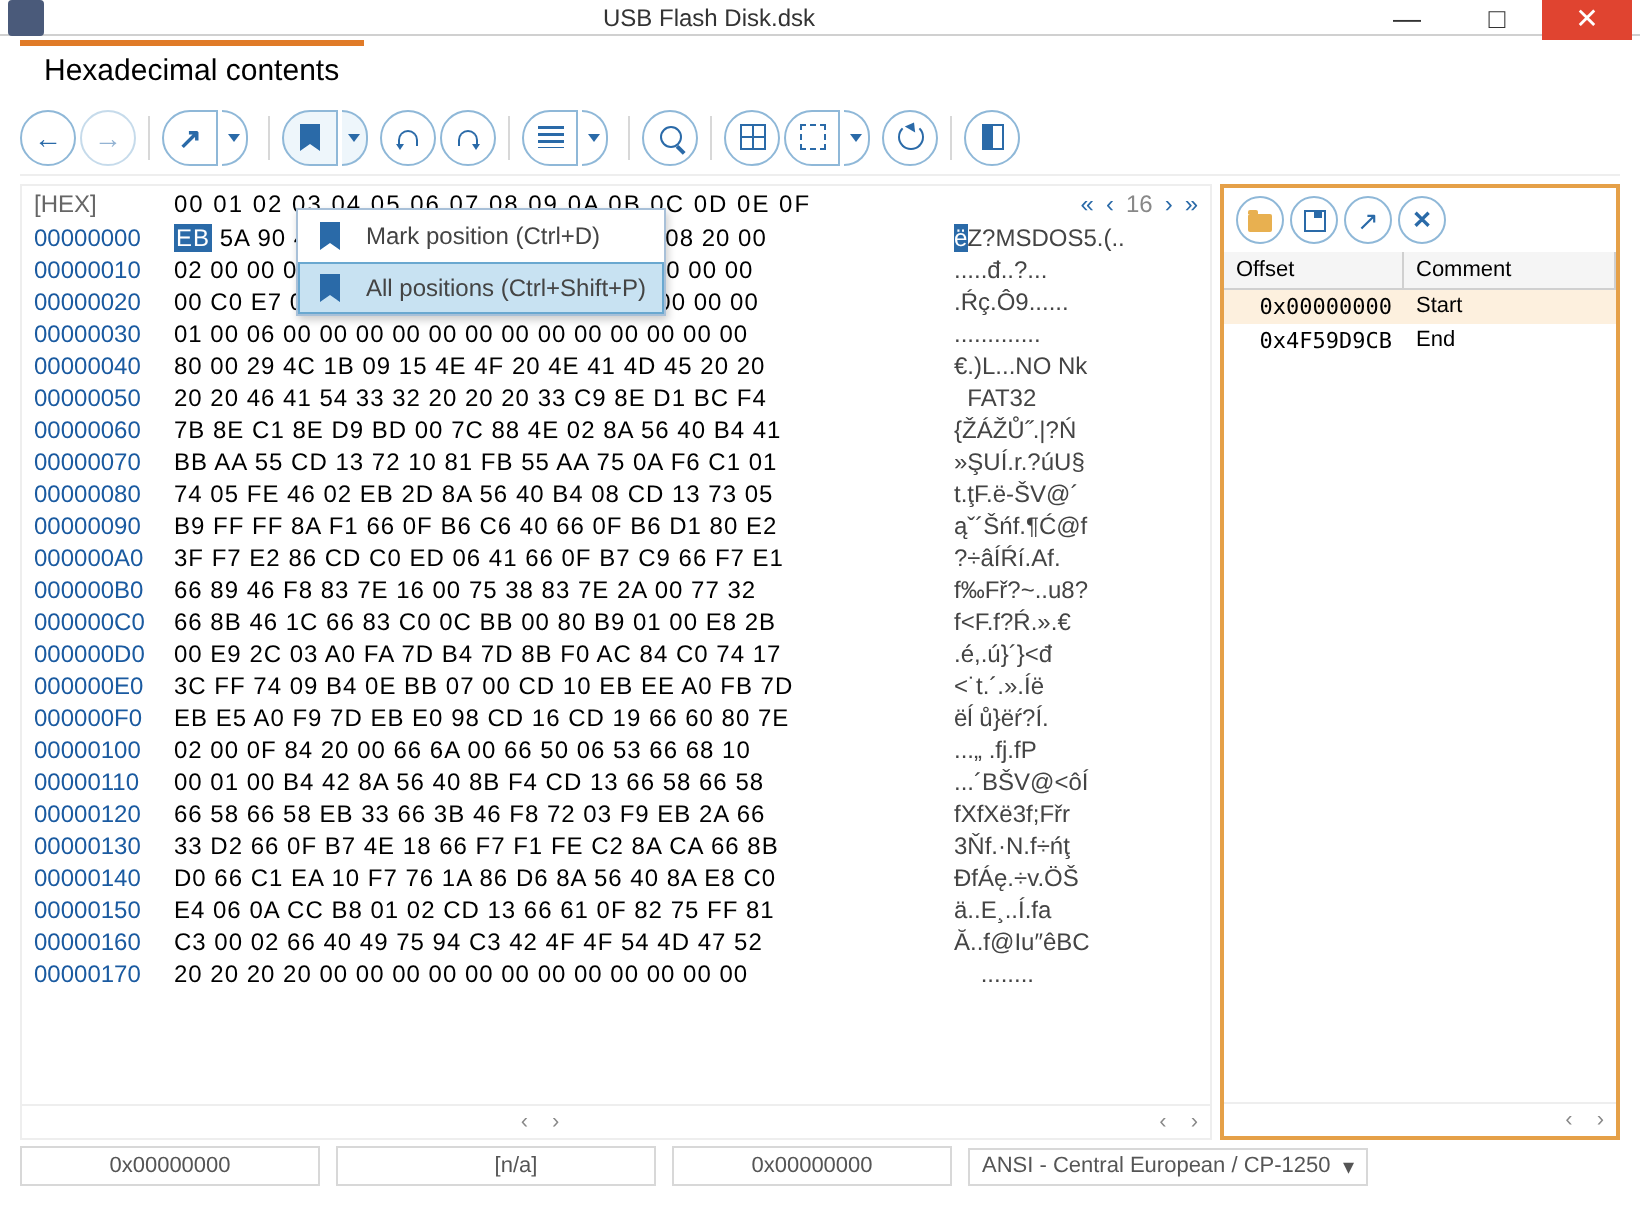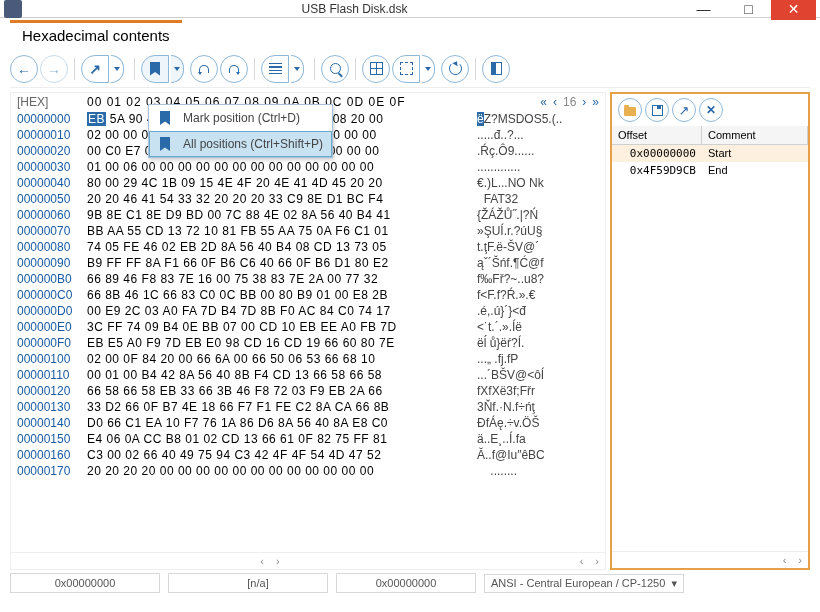--- a/index.html
+++ b/index.html
@@ -167,24 +167,25 @@
           <span class="arr">»</span>
         </div>
       </div>
       <div class="hex-body" id="hex-body">
           <div class="hex-row"><div class="hex-off">00000000</div><div class="hex-bytes"><span class="sel">EB</span> 5A 90 4D 53 44 4F 53 35 2E 30 00 02 08 20 00</div><div class="hex-ascii"><span class="sel">ë</span>Z?MSDOS5.(..</div></div>
           <div class="hex-row"><div class="hex-off">00000010</div><div class="hex-bytes">02 00 00 00 00 F8 00 00 3F 00 FF 00 00 00 00 00</div><div class="hex-ascii">.....đ..?...</div></div>
           <div class="hex-row"><div class="hex-off">00000020</div><div class="hex-bytes">00 C0 E7 00 D4 39 00 00 00 00 00 00 02 00 00 00</div><div class="hex-ascii">.Ŕç.Ô9......</div></div>
           <div class="hex-row"><div class="hex-off">00000030</div><div class="hex-bytes">01 00 06 00 00 00 00 00 00 00 00 00 00 00 00 00</div><div class="hex-ascii">.............</div></div>
           <div class="hex-row"><div class="hex-off">00000040</div><div class="hex-bytes">80 00 29 4C 1B 09 15 4E 4F 20 4E 41 4D 45 20 20</div><div class="hex-ascii">€.)L...NO Nk</div></div>
           <div class="hex-row"><div class="hex-off">00000050</div><div class="hex-bytes">20 20 46 41 54 33 32 20 20 20 33 C9 8E D1 BC F4</div><div class="hex-ascii">  FAT32   </div></div>
-          <div class="hex-row"><div class="hex-off">00000060</div><div class="hex-bytes">9B 8E C1 8E D9 BD 00 7C 88 4E 02 8A 56 40 B4 41</div><div class="hex-ascii">{ŽÁŽŮ˝.|?Ń</div></div>
+          <div class="hex-row"><div class="hex-off">00000060</div><div class="hex-bytes">7B 8E C1 8E D9 BD 00 7C 88 4E 02 8A 56 40 B4 41</div><div class="hex-ascii">{ŽÁŽŮ˝.|?Ń</div></div>
           <div class="hex-row"><div class="hex-off">00000070</div><div class="hex-bytes">BB AA 55 CD 13 72 10 81 FB 55 AA 75 0A F6 C1 01</div><div class="hex-ascii">»ŞUÍ.r.?úU§</div></div>
           <div class="hex-row"><div class="hex-off">00000080</div><div class="hex-bytes">74 05 FE 46 02 EB 2D 8A 56 40 B4 08 CD 13 73 05</div><div class="hex-ascii">t.ţF.ë-ŠV@´</div></div>
           <div class="hex-row"><div class="hex-off">00000090</div><div class="hex-bytes">B9 FF FF 8A F1 66 0F B6 C6 40 66 0F B6 D1 80 E2</div><div class="hex-ascii">ąˇ´Šńf.¶Ć@f</div></div>
+          <div class="hex-row"><div class="hex-off">000000A0</div><div class="hex-bytes">3F F7 E2 86 CD C0 ED 06 41 66 0F B7 C9 66 F7 E1</div><div class="hex-ascii">?÷âÍŔí.Af.</div></div>
           <div class="hex-row"><div class="hex-off">000000B0</div><div class="hex-bytes">66 89 46 F8 83 7E 16 00 75 38 83 7E 2A 00 77 32</div><div class="hex-ascii">f‰Fř?~..u8?</div></div>
           <div class="hex-row"><div class="hex-off">000000C0</div><div class="hex-bytes">66 8B 46 1C 66 83 C0 0C BB 00 80 B9 01 00 E8 2B</div><div class="hex-ascii">f&lt;F.f?Ŕ.».€</div></div>
           <div class="hex-row"><div class="hex-off">000000D0</div><div class="hex-bytes">00 E9 2C 03 A0 FA 7D B4 7D 8B F0 AC 84 C0 74 17</div><div class="hex-ascii">.é,.ú}´}&lt;đ</div></div>
           <div class="hex-row"><div class="hex-off">000000E0</div><div class="hex-bytes">3C FF 74 09 B4 0E BB 07 00 CD 10 EB EE A0 FB 7D</div><div class="hex-ascii">&lt;˙t.´.».Íë</div></div>
           <div class="hex-row"><div class="hex-off">000000F0</div><div class="hex-bytes">EB E5 A0 F9 7D EB E0 98 CD 16 CD 19 66 60 80 7E</div><div class="hex-ascii">ëĺ ů}ëŕ?Í.</div></div>
           <div class="hex-row"><div class="hex-off">00000100</div><div class="hex-bytes">02 00 0F 84 20 00 66 6A 00 66 50 06 53 66 68 10</div><div class="hex-ascii">...„ .fj.fP</div></div>
           <div class="hex-row"><div class="hex-off">00000110</div><div class="hex-bytes">00 01 00 B4 42 8A 56 40 8B F4 CD 13 66 58 66 58</div><div class="hex-ascii">...´BŠV@&lt;ôÍ</div></div>
           <div class="hex-row"><div class="hex-off">00000120</div><div class="hex-bytes">66 58 66 58 EB 33 66 3B 46 F8 72 03 F9 EB 2A 66</div><div class="hex-ascii">fXfXë3f;Fřr</div></div>
           <div class="hex-row"><div class="hex-off">00000130</div><div class="hex-bytes">33 D2 66 0F B7 4E 18 66 F7 F1 FE C2 8A CA 66 8B</div><div class="hex-ascii">3Ňf.·N.f÷ńţ</div></div>
           <div class="hex-row"><div class="hex-off">00000140</div><div class="hex-bytes">D0 66 C1 EA 10 F7 76 1A 86 D6 8A 56 40 8A E8 C0</div><div class="hex-ascii">ĐfÁę.÷v.ÖŠ</div></div>

